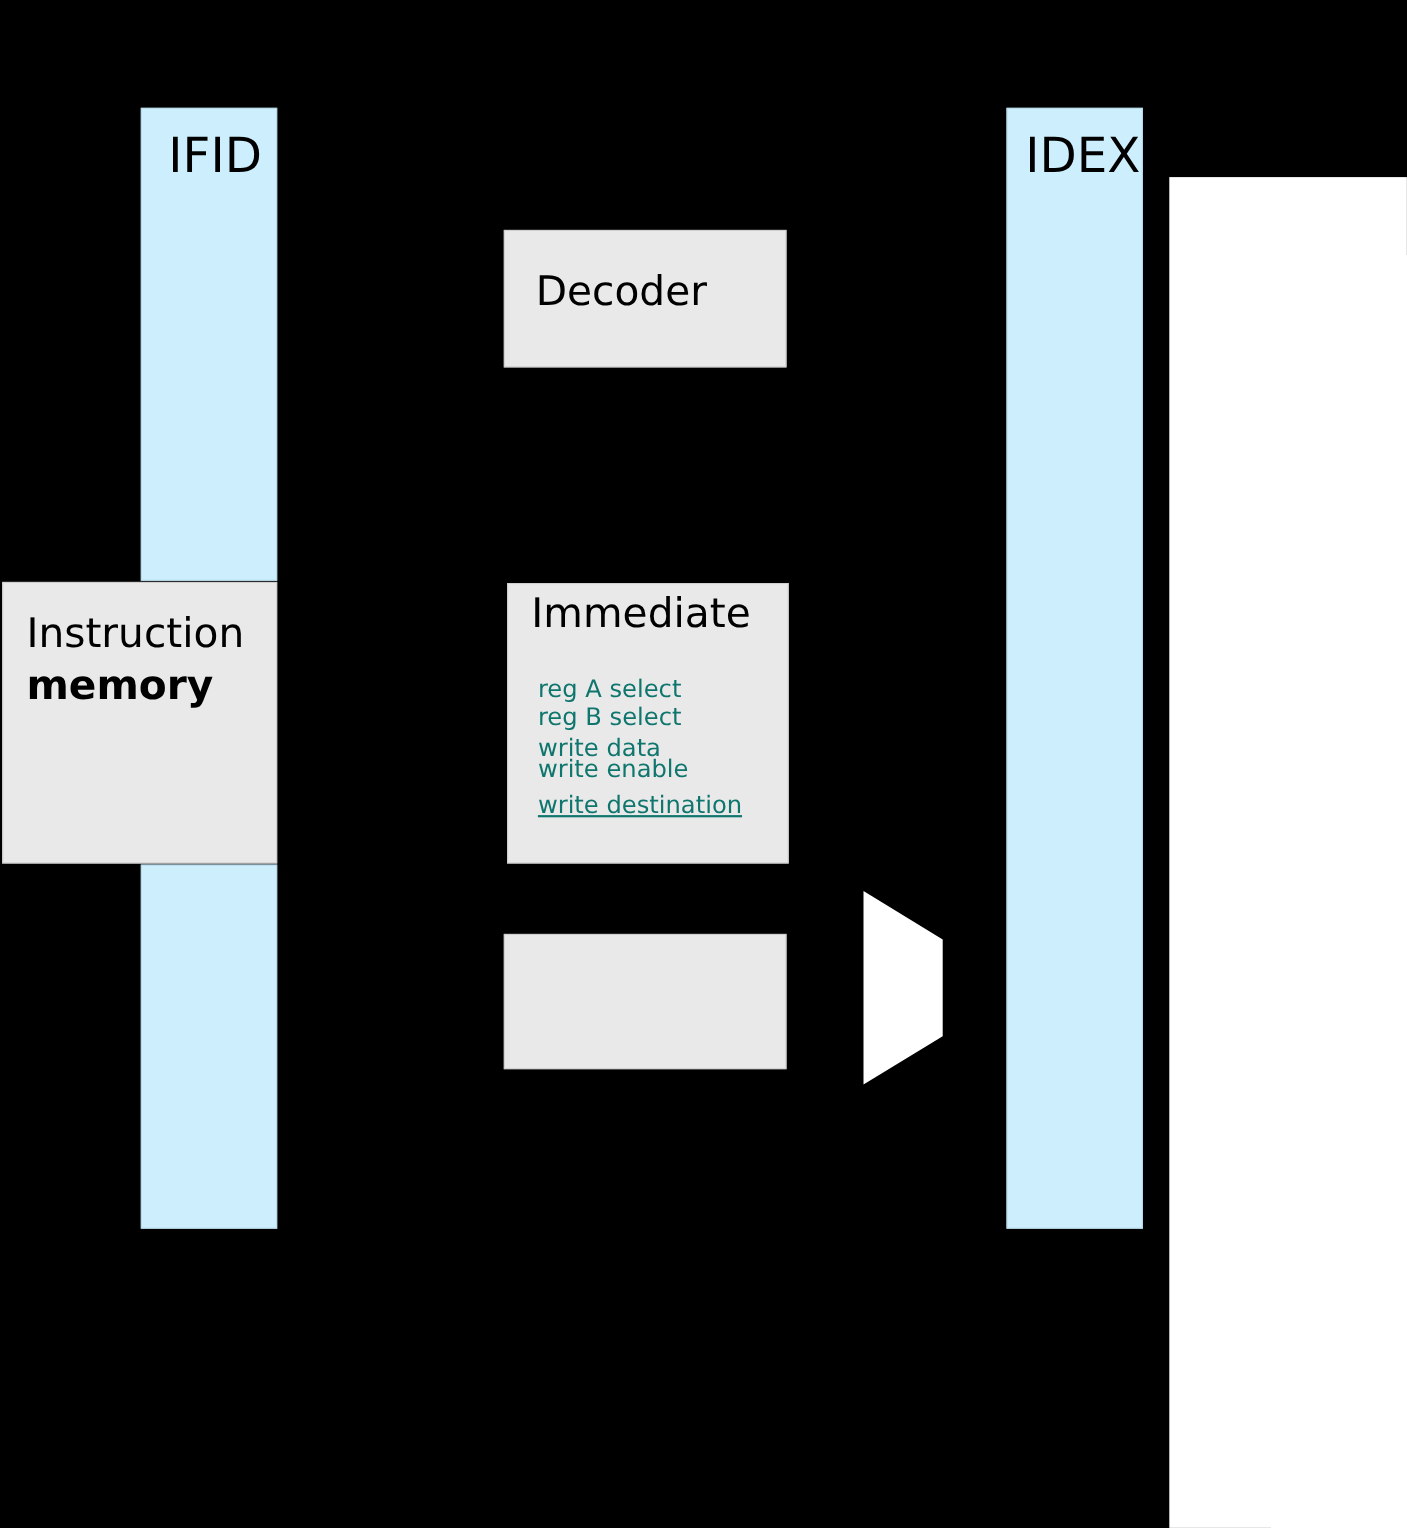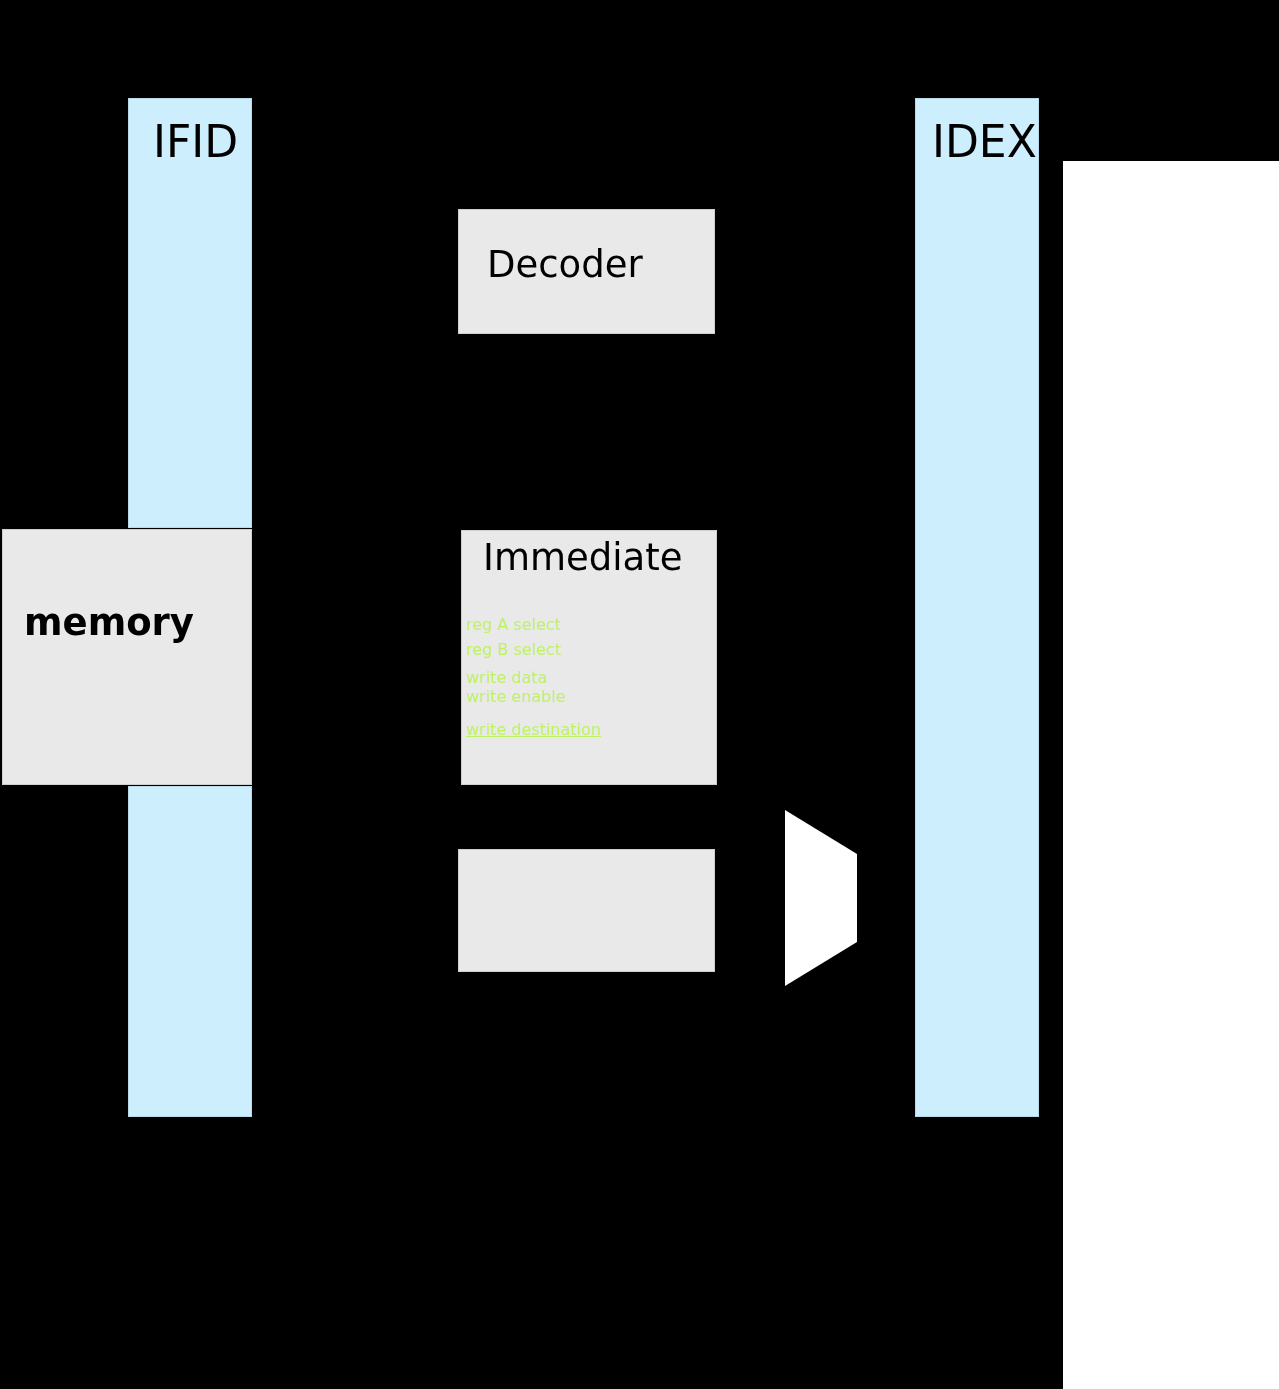--- a/index.html
+++ b/index.html
@@ -45,24 +45,25 @@
   }
   .unit-title {
     position: absolute;
     color: #000000;
     font-size: 37px;
     line-height: 1;
     white-space: nowrap;
   }
   .port-label {
     position: absolute;
-    color: #bef264;
-    font-size: 16px;
+    color: #0f766e;
+    font-size: 22px;
     line-height: 1;
     white-space: nowrap;
+    margin-left: 23px;
   }
   
   .mux {
     position: absolute;
   }
 </style>
 </head>
 <body>
 
 <div id="canvas">
@@ -74,20 +75,21 @@
   <div class="pipe-bar" style="left:128px; top:786px; width:124px; height:331px;"></div>
   <div class="pipe-label" style="left:153px; top:120px;">IFID</div>
 
   <div class="pipe-bar" style="left:915px; top:98px; width:124px; height:1019px;"></div>
   <div class="pipe-label" style="left:932px; top:120px;">IDEX</div>
 
   <div class="unit-box" style="left:458px; top:209px; width:257px; height:125px;"></div>
   <div class="unit-title" style="left:487px; top:246px;">Decoder</div>
 
   <div class="unit-box" style="left:2px; top:529px; width:250px; height:256px;"></div>
+  <div class="unit-title" style="left:24px; top:557px;">Instruction</div>
   <div class="unit-title" style="left:24px; top:604px;font-weight:bold;">memory</div>
 
   <div class="unit-box" style="left:461px; top:530px; width:256px; height:255px;"></div>
   <div class="unit-title" style="left:483px; top:539px;">Immediate</div>
   <div class="port-label" style="left:466px; top:617px;">reg A select</div>
   <div class="port-label" style="left:466px; top:642px;">reg B select</div>
   <div class="port-label" style="left:466px; top:670px;">write data</div>
   <div class="port-label" style="left:466px; top:689px;">write enable</div>
   <div class="port-label" style="left:466px; top:722px;text-decoration:underline;">write destination</div>
 

